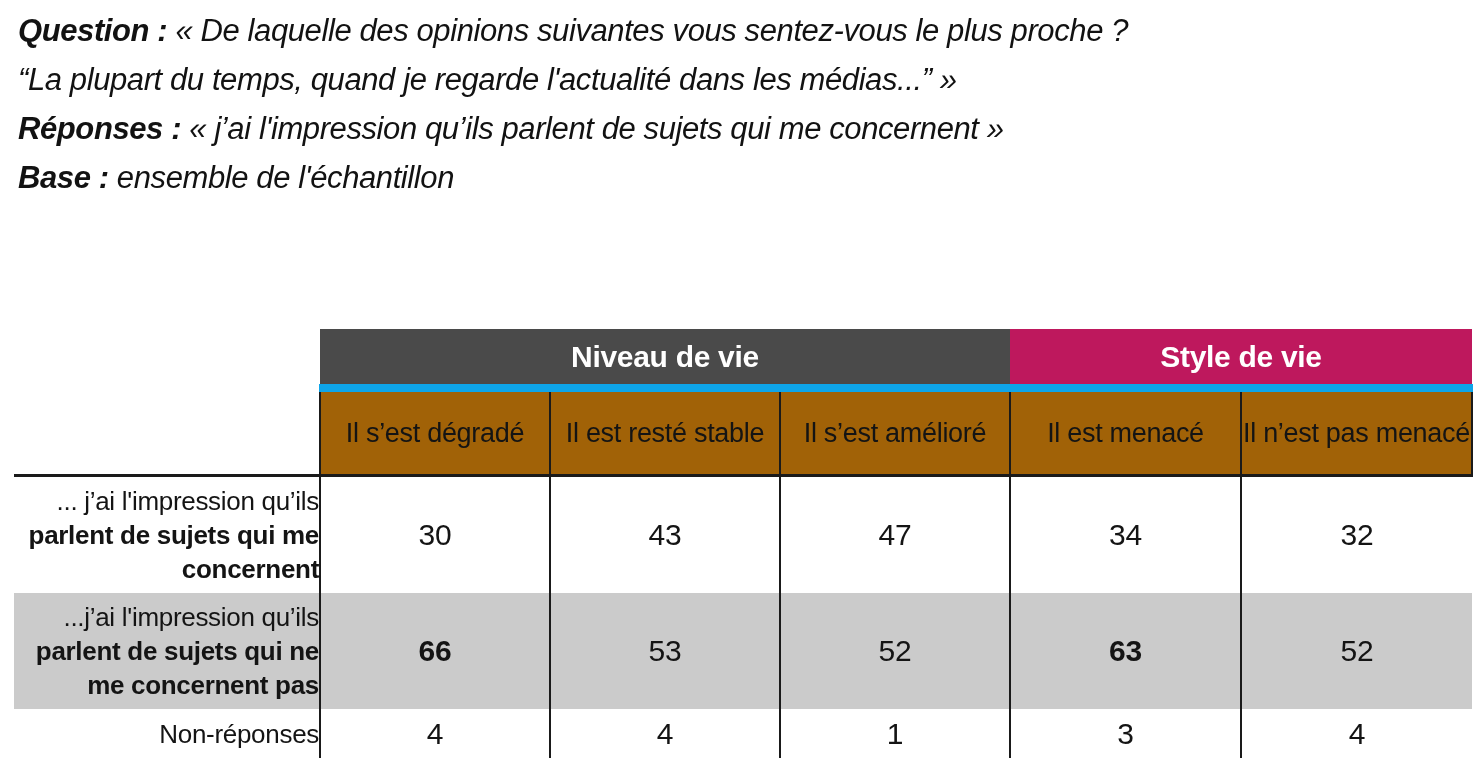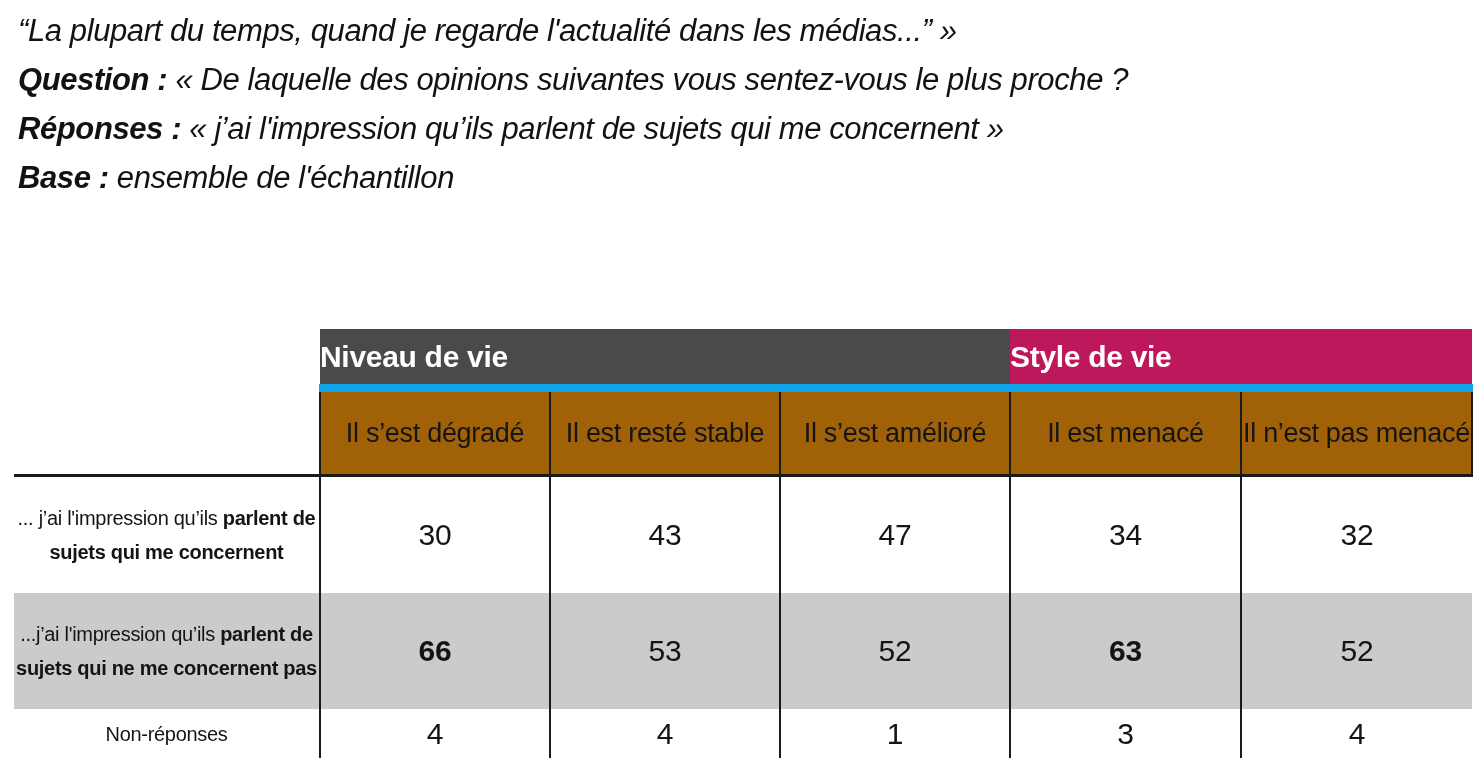--- a/index.html
+++ b/index.html
@@ -48,20 +48,21 @@
     padding: 0;
     vertical-align: middle;
   }
   
   tr.group-row { height: 59px; }
   td.corner { background: #ffffff; border: none; }
   td.grp {
     color: #ffffff;
     font-weight: 700;
     font-size: 30px;
+    text-align: center;
   }
   td.grp-dark { background: #4a4a4a; }
   td.grp-mid  { background: #be185d; }
 
   
   tr.sub-row { height: 87px; }
   td.sub {
     background: #a16207;
     font-size: 27px;
     text-align: center;
@@ -71,43 +72,43 @@
     padding: 4px 18px;
   }
   td.sub.last { border-right: 2px solid #1a1a1a; }
 
   
   tr.body-row-1 { height: 118px; }
   tr.body-row-2 { height: 116px; border-radius: 17px; }
   tr.body-row-3 { height: 49px; }
   tr.body-row-1 td { border-top: 3px solid #1a1a1a; }
   td.lbl {
-    font-size: 20px;
+    font-size: 26px;
     line-height: 34px;
     padding: 2px 6px 2px 10px;
-    text-align: center;
+    text-align: right;
   }
   td.lbl .lbl-bold { font-weight: 700; }
   td.val {
     font-size: 30px;
     text-align: center;
     border-left: 2px solid #1a1a1a;
   }
   td.val.bold { font-weight: 700; }
   tr.shaded td { background: #cbcbcb; }
   tr.plain td { background: #ffffff; }
 </style>
 </head>
 <body>
 
 <div class="page">
 
   <div class="intro">
+    <div class="line"><span class="lead">Question :</span><span> « De laquelle des opinions suivantes vous sentez-vous le plus proche ?</span></div>
     <div class="line"><span class="lead"></span><span>“La plupart du temps, quand je regarde l'actualité dans les médias...” »</span></div>
-    <div class="line"><span class="lead">Question :</span><span> « De laquelle des opinions suivantes vous sentez-vous le plus proche ?</span></div>
     <div class="line"><span class="lead">Réponses :</span><span> « j’ai l'impression qu’ils parlent de sujets qui me concernent »</span></div>
     <div class="line"><span class="lead">Base :</span><span> ensemble de l'échantillon</span></div>
   </div>
 
   <table class="results">
     <colgroup>
       <col style="width:306px">
       <col style="width:230px">
       <col style="width:230px">
       <col style="width:230px">

